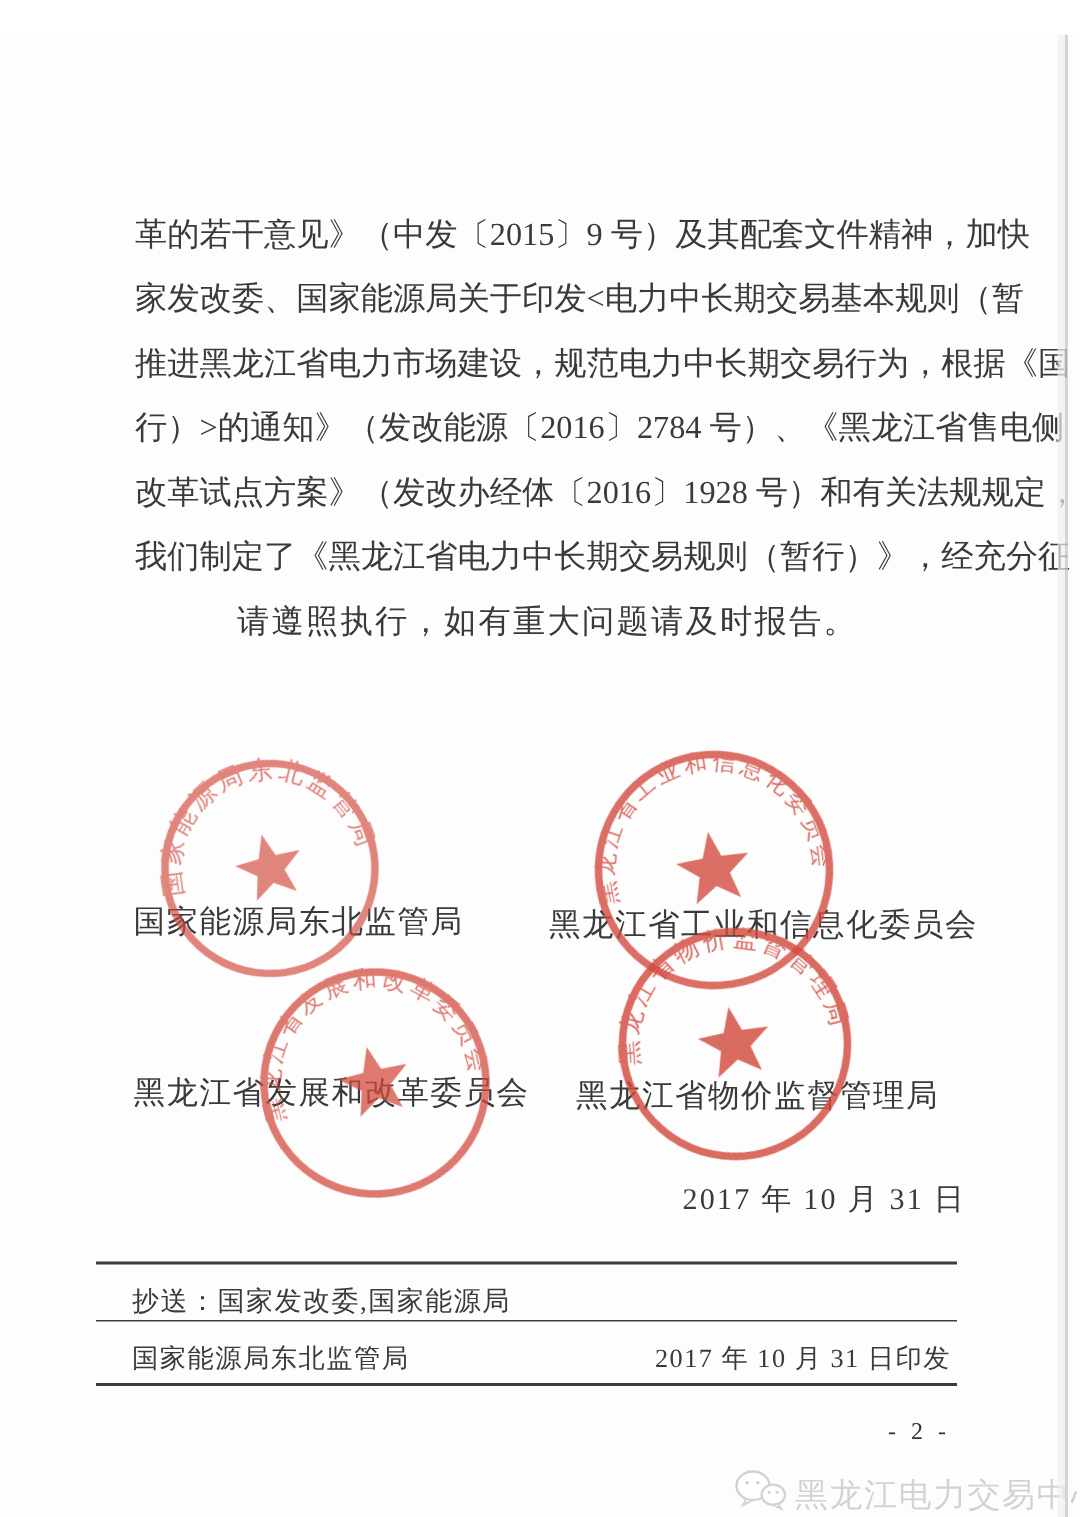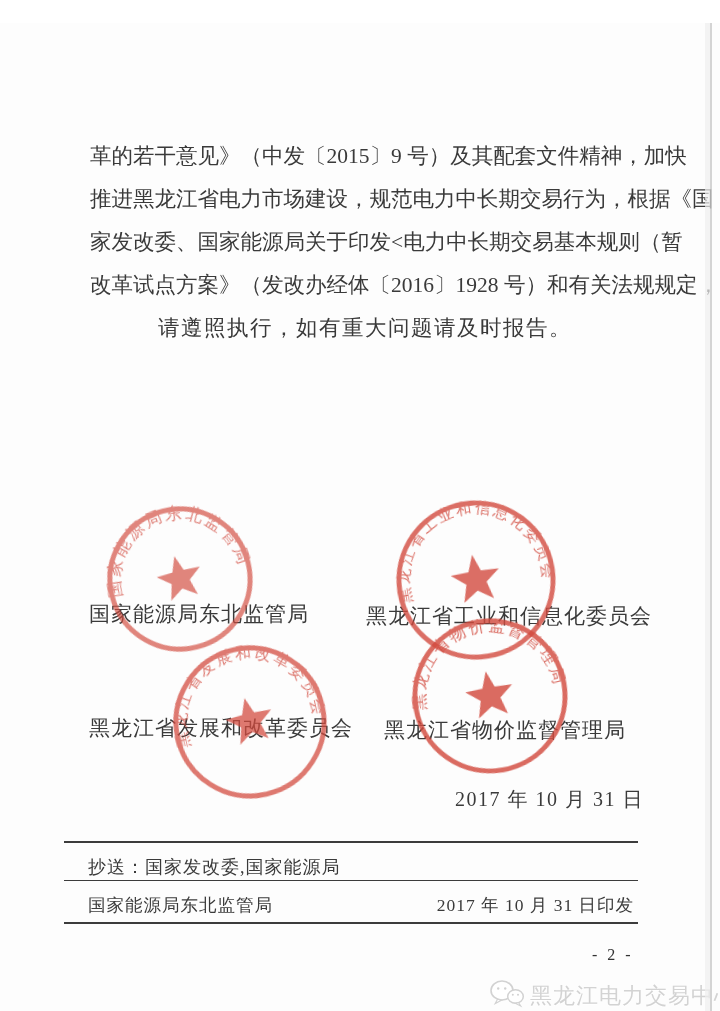--- a/index.html
+++ b/index.html
@@ -38,23 +38,25 @@
   .scan-edge{position:absolute;top:0;left:710px;width:2px;height:1011px;background:#c9c9c9;opacity:.8;}
   .scan-edge-soft{position:absolute;top:0;left:705px;width:5px;height:1011px;background:#eeeeee;opacity:.7;}
 </style>
 </head>
 <body>
 
 <div class="page">
 
   <div class="body-text">
     <div class="jline">革的若干意见》（中发〔2015〕9 号）及其配套文件精神，加快</div>
+    <div class="jline">家发改委、国家能源局关于印发&lt;电力中长期交易基本规则（暂</div>
     <div class="jline">推进黑龙江省电力市场建设，规范电力中长期交易行为，根据《国</div>
-    <div class="jline">家发改委、国家能源局关于印发&lt;电力中长期交易基本规则（暂</div>
+    <div class="jline">行）&gt;的通知》（发改能源〔2016〕2784 号）、《黑龙江省售电侧</div>
     <div class="jline">改革试点方案》（发改办经体〔2016〕1928 号）和有关法规规定，</div>
+    <div class="jline">我们制定了《黑龙江省电力中长期交易规则（暂行）》，经充分征</div>
     <div class="lastline">请遵照执行，如有重大问题请及时报告。</div>
   </div>
 
 
   <div class="signer" style="left:89px;top:577px;">国家能源局东北监管局</div>
   <div class="signer" style="left:366px;top:579px;">黑龙江省工业和信息化委员会</div>
   <div class="signer" style="left:89px;top:691px;">黑龙江省发展和改革委员会</div>
   <div class="signer" style="left:384px;top:693px;">黑龙江省物价监督管理局</div>
 
   <div class="date-line">2017 年 10 月 31 日</div>

